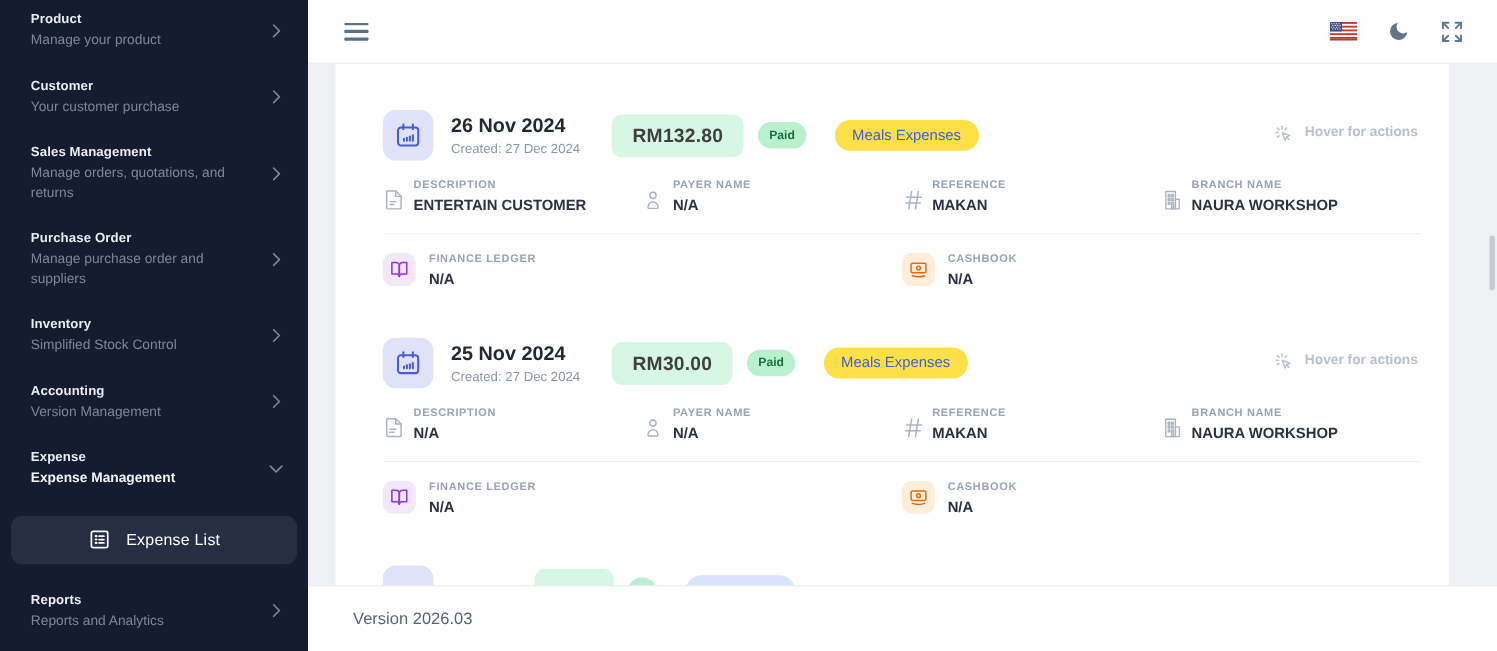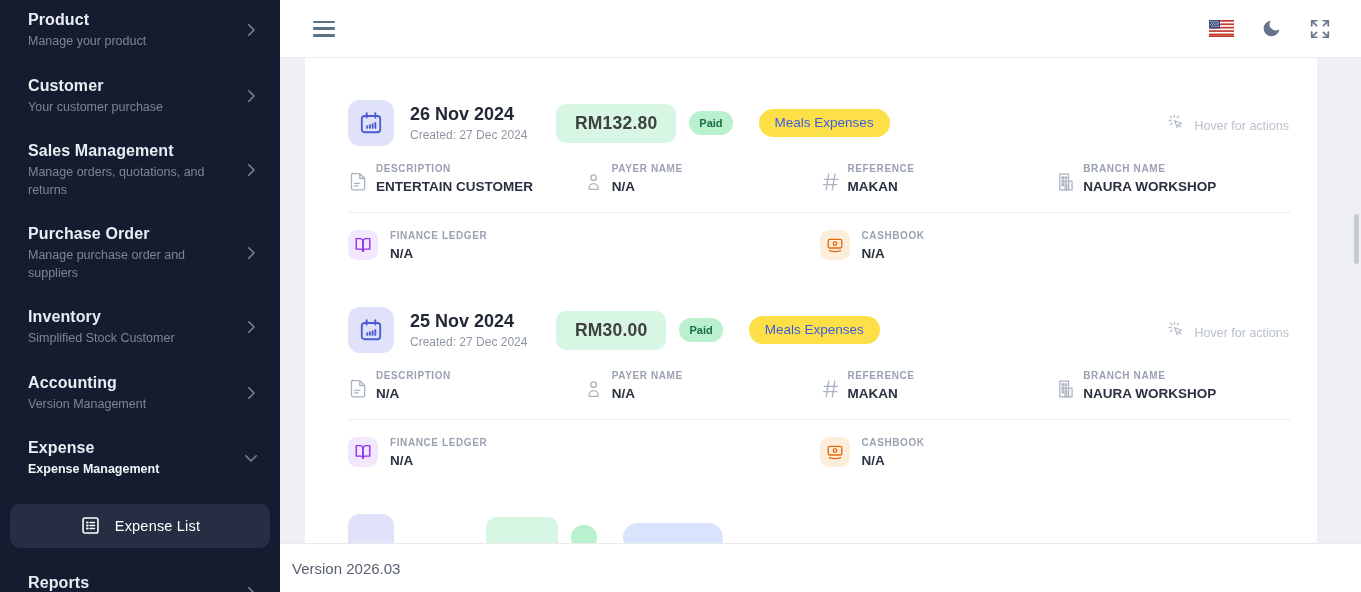--- a/index.html
+++ b/index.html
@@ -14,21 +14,21 @@
   
   .sidebar {
     position:absolute; left:0; top:0; bottom:0; width:280px;
     background:#141c30; z-index:30; padding-top:10px; overflow:hidden;
   }
   .nav-item {
     display:flex; align-items:center; justify-content:space-between;
     padding:0 20px 0 28px; margin-bottom:25px; cursor:pointer;
   }
   .nav-texts { max-width:205px; }
-  .nav-title { font-size:16px; font-weight:700; color:#e9ecf3; line-height:1.25; letter-spacing:.1px; }
+  .nav-title { font-size:12px; font-weight:700; color:#e9ecf3; line-height:1.25; letter-spacing:.1px; }
   .nav-sub { font-size:12.5px; color:#7c8698; line-height:1.4; margin-top:3px; font-weight:500; }
   .nav-sub.bright { color:#f2f4f8; font-weight:700; }
   .chev { flex:0 0 auto; width:18px; height:18px; color:#7c8698; }
   .submenu-btn {
     margin:0 10px 25px 10px; height:44px; border-radius:10px;
     background:#262e44; display:flex; align-items:center; justify-content:center;
     gap:14px; cursor:pointer;
   }
   .submenu-btn .label { color:#ffffff; font-size:14.5px; font-weight:400; letter-spacing:.2px; }
   .submenu-btn svg { width:21px; height:21px; color:#ffffff; }
@@ -72,21 +72,21 @@
     padding:9px 19px; border-radius:10px;
   }
   .paid-pill {
     margin-left:13px; background:#b9f0cd; color:#186f40;
     font-size:11px; font-weight:600; padding:6px 10px; border-radius:13px;
   }
   .cat-pill {
     margin-left:26px; background:#fde047; color:#3c5de0;
     font-size:13.5px; font-weight:500; padding:6px 16px 7px; border-radius:15px;
   }
-  .hover-hint { margin-left:auto; display:flex; align-items:flex-end; gap:8px; color:#b9c0cb; font-size:12.5px; font-weight:400; padding-right:2px; }
+  .hover-hint { margin-left:auto; display:flex; align-items:flex-start; gap:8px; color:#b9c0cb; font-size:12.5px; font-weight:700; padding-right:2px; }
   .hover-hint svg { width:20px; height:20px; }
 
   .fields-row { display:grid; grid-template-columns:repeat(4,1fr); margin-top:17px; }
   .field { display:flex; gap:6px; align-items:flex-end; }
   .f-icon { flex:0 0 auto; width:22px; color:#a9b2c1; padding-top:2px; }
   .f-icon svg { width:21px; height:24px; display:block; }
   .f-label { font-size:10px; font-weight:600; letter-spacing:.6px; color:#9aa2b1; }
   .f-value { font-size:13.5px; font-weight:600; color:#2b3140; margin-top:5px; }
 
   .divider { border-top:1px solid #edeef2; margin:18px 0 17px 0; }
@@ -100,23 +100,23 @@
   .tile-sm.orange svg { width:18px; height:18px; color:#e5690a; }
 
   
   .entry.partial .date-block { width:60px; }
   .ph-amount { margin-left:16px; width:72px; height:40px; background:#d8f6e4; border-radius:10px; }
   .ph-paid { margin-left:13px; width:26px; height:25px; background:#b9f0cd; border-radius:13px; }
   .ph-cat { margin-left:26px; width:100px; height:29px; background:#d9e3fc; border-radius:15px; }
 
   
   .footer {
-    position:absolute; left:280px; right:0; bottom:0; height:49px;
+    position:absolute; left:280px; right:0; bottom:0; height:60px;
     background:#ffffff; border-top:1px solid #e8eaee; z-index:20;
-    display:flex; align-items:center; padding-left:12px;
+    display:flex; align-items:center; padding-left:41px;
   }
   .version { font-size:15px; color:#5a6170; }
 
   
   .scroll-thumb {
     position:absolute; right:2px; top:214px; width:5px; height:50px;
     background:#c6cad2; border-radius:3px; z-index:40;
   }
 </style>
 </head>
@@ -160,21 +160,21 @@
       <div class="nav-sub">Manage purchase order and suppliers</div>
     </div>
     <svg class="chev" viewBox="0 0 24 24" fill="none" stroke="currentColor" stroke-width="2" stroke-linecap="round" stroke-linejoin="round">
         <polyline points="9 5 16 12 9 19"></polyline>
       </svg>
   </div>
 
   <div class="nav-item">
     <div class="nav-texts">
       <div class="nav-title">Inventory</div>
-      <div class="nav-sub">Simplified Stock Customer</div>
+      <div class="nav-sub">Simplified Stock Control</div>
     </div>
     <svg class="chev" viewBox="0 0 24 24" fill="none" stroke="currentColor" stroke-width="2" stroke-linecap="round" stroke-linejoin="round">
         <polyline points="9 5 16 12 9 19"></polyline>
       </svg>
   </div>
 
   <div class="nav-item">
     <div class="nav-texts">
       <div class="nav-title">Accounting</div>
       <div class="nav-sub">Version Management</div>

